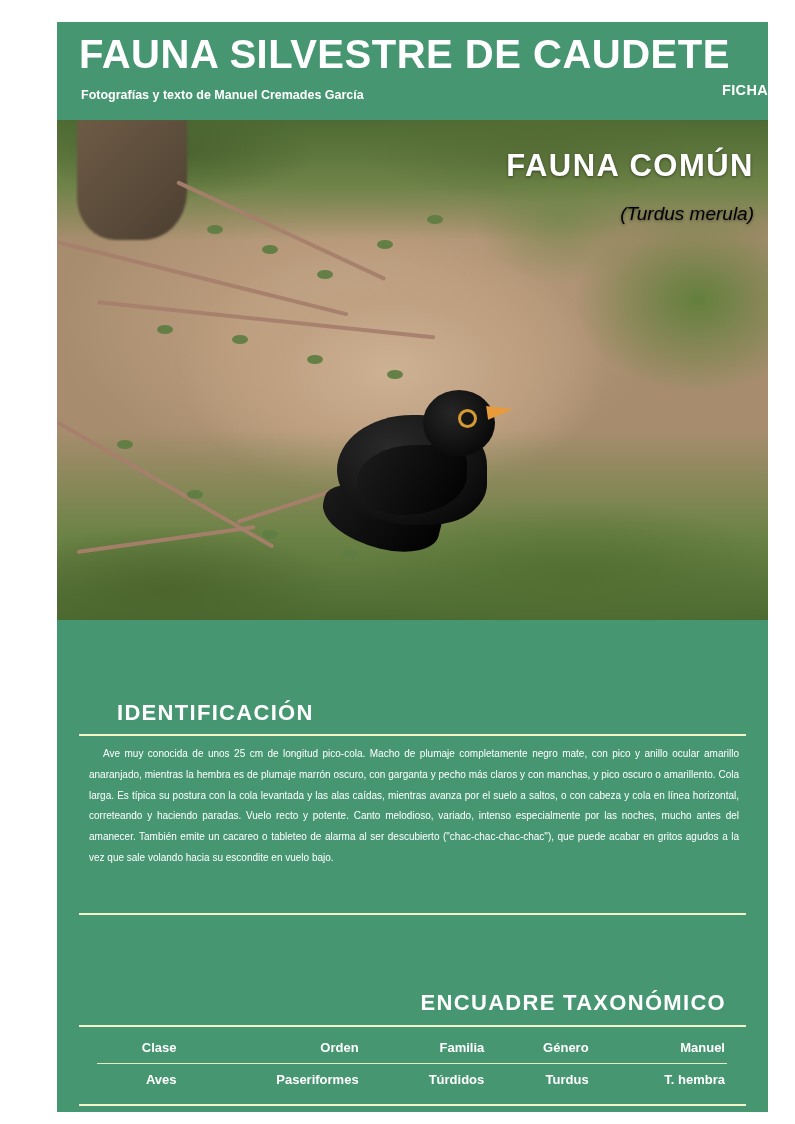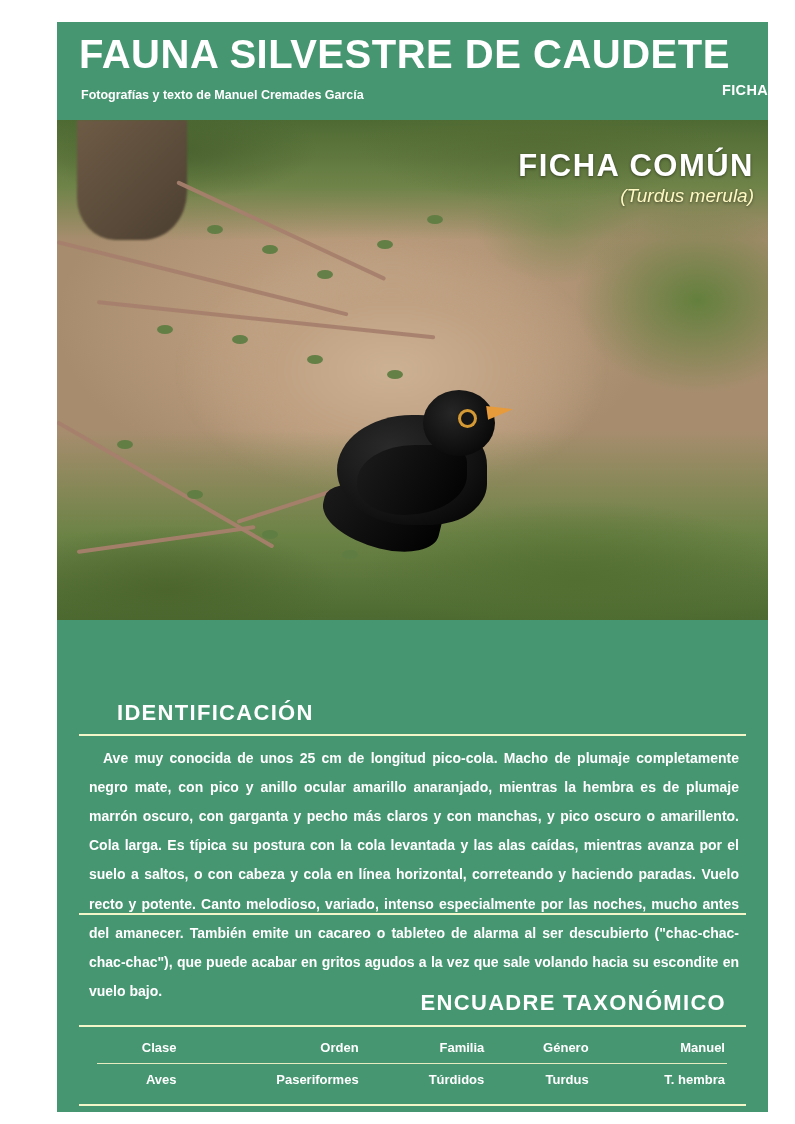--- a/index.html
+++ b/index.html
@@ -204,24 +204,24 @@
   }
   .species-name {
     font-size: 31px;
     font-weight: bold;
     color: #ffffff;
     letter-spacing: 1.5px;
     line-height: 1.05;
     white-space: nowrap;
   }
   .species-latin {
-    margin-top: 2px;
+    margin-top: 20px;
     font-size: 19px;
     font-style: italic;
-    color: #fef9c3;
+    color: #000000;
     white-space: nowrap;
   }
 
   
   .section-heading {
     position: absolute;
     font-size: 22px;
     font-weight: bold;
     color: #ffffff;
     letter-spacing: 1.3px;
@@ -235,22 +235,22 @@
     background: #f2f6c8;
   }
   #ident-rule { left: 22px; top: 712px; width: 667px; }
   #taxo-rule  { left: 22px; top: 1003px; width: 667px; }
 
   .ident-text {
     position: absolute;
     left: 32px;
     top: 722px;
     width: 650px;
-    font-size: 14px;
-    font-weight: bold;
+    font-size: 10px;
+    font-weight: normal;
     color: #ffffff;
     line-height: 2.08;
     text-align: justify;
     text-indent: 14px;
   }
   #ident-bottom-rule {
     position: absolute;
     left: 22px;
     top: 891px;
     width: 667px;
@@ -341,21 +341,21 @@
       <div class="bird">
         <div class="bird-tail"></div>
         <div class="bird-body"></div>
         <div class="bird-wing"></div>
         <div class="bird-head"></div>
         <div class="bird-beak"></div>
         <div class="bird-eye"></div>
       </div>
 
       <div class="species-block">
-        <div class="species-name">FICHA COMÚN</div>
+        <div class="species-name">FAUNA COMÚN</div>
         <div class="species-latin">(Turdus merula)</div>
       </div>
     </div>
 
     <div class="section-heading" id="ident-heading">IDENTIFICACIÓN</div>
     <div class="heading-rule" id="ident-rule"></div>
     <div class="ident-text">Ave muy conocida de unos 25 cm de longitud pico-cola. Macho de plumaje completamente negro mate, con pico y anillo ocular amarillo anaranjado, mientras la hembra es de plumaje marrón oscuro, con garganta y pecho más claros y con manchas, y pico oscuro o amarillento. Cola larga. Es típica su postura con la cola levantada y las alas caídas, mientras avanza por el suelo a saltos, o con cabeza y cola en línea horizontal, correteando y haciendo paradas. Vuelo recto y potente. Canto melodioso, variado, intenso especialmente por las noches, mucho antes del amanecer. También emite un cacareo o tableteo de alarma al ser descubierto ("chac-chac-chac-chac"), que puede acabar en gritos agudos a la vez que sale volando hacia su escondite en vuelo bajo.</div>
     <div id="ident-bottom-rule"></div>
 
     <div class="section-heading" id="taxo-heading">ENCUADRE TAXONÓMICO</div>

